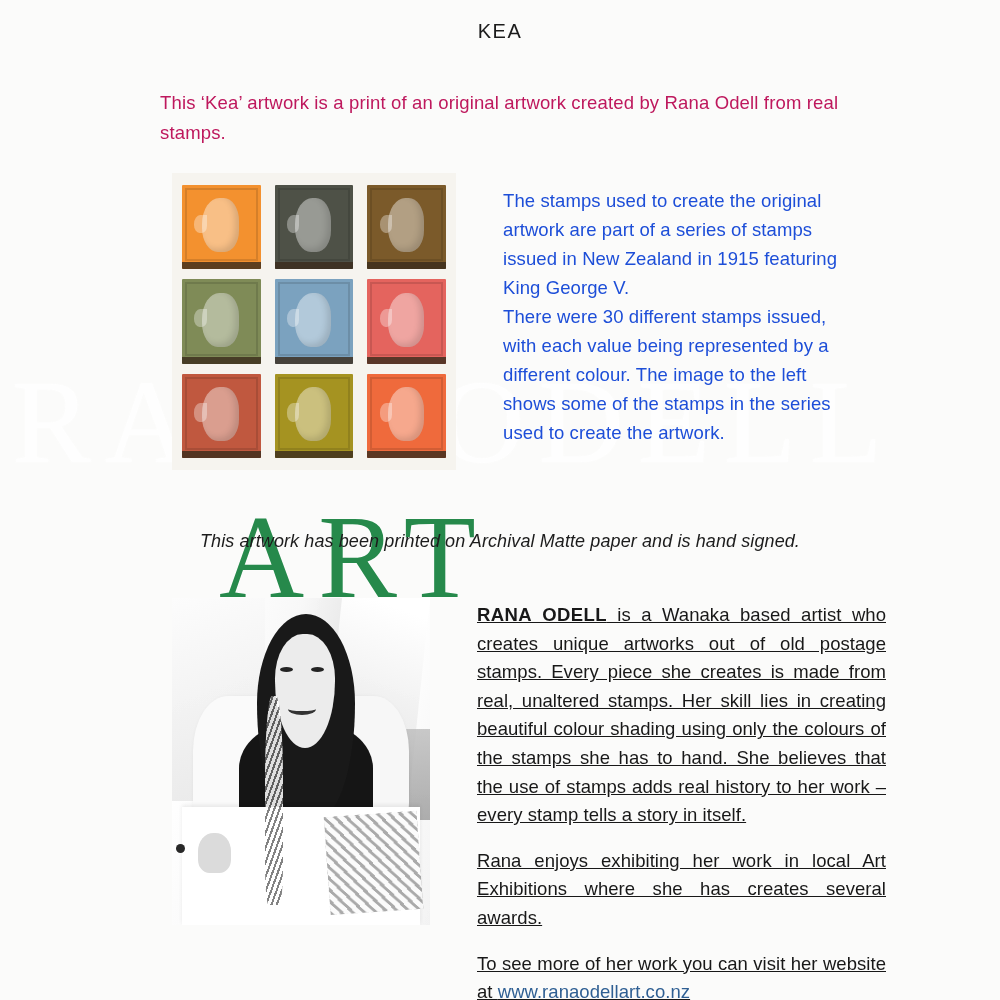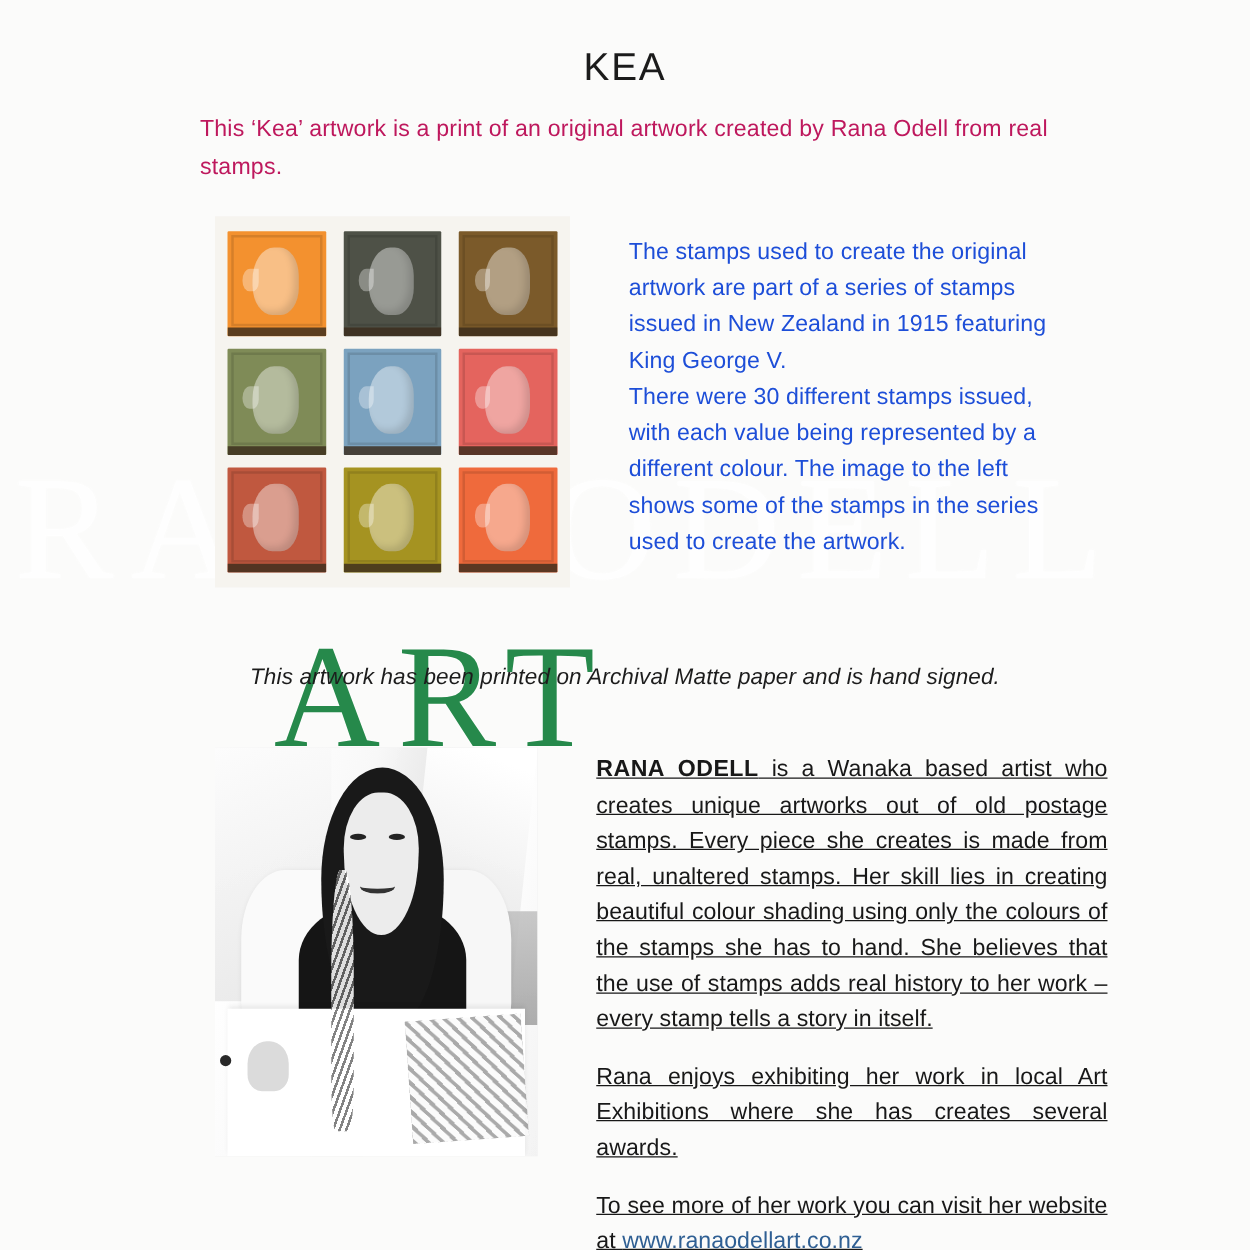--- a/index.html
+++ b/index.html
@@ -51,24 +51,24 @@
     color: #15803d;
     opacity: 0.92;
     white-space: nowrap;
     text-shadow: 0 0 2px rgba(255,255,255,0.9);
   }
 
   
   .title {
     position: absolute;
     left: 0;
-    top: 36px;
+    top: 20px;
     width: 1000px;
     text-align: center;
-    font-size: 31px;
+    font-size: 20px;
     font-weight: 400;
     letter-spacing: 1.5px;
     color: #1b1b1b;
     z-index: 10;
   }
 
   
   .intro {
     position: absolute;
     left: 160px;

